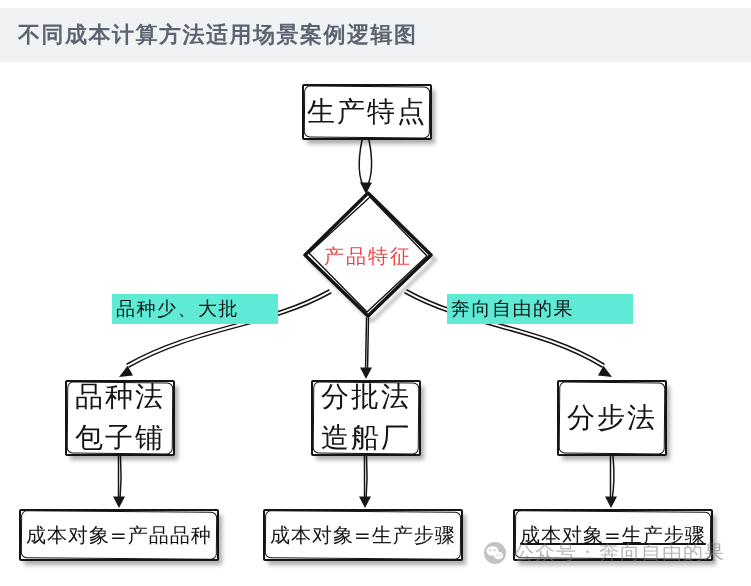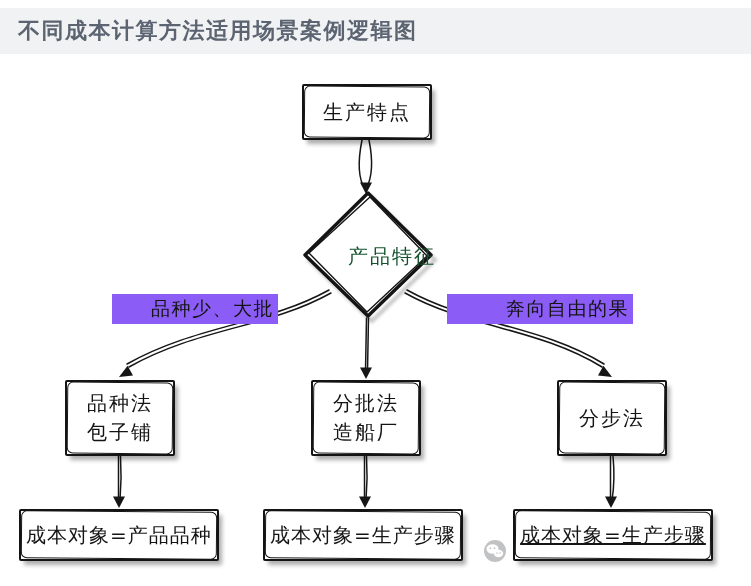--- a/index.html
+++ b/index.html
@@ -3,21 +3,21 @@
 <meta charset="utf-8">
 <style>
   html,body{margin:0;padding:0;}
   body{
     width:751px;height:586px;position:relative;overflow:hidden;
     background:#ffffff;
     font-family:"DejaVu Sans","Liberation Sans",sans-serif;
   }
   
   .title-bar{
-    position:absolute;left:0;top:8px;width:751px;height:46px;
+    position:absolute;left:0;top:8px;width:751px;height:54px;
     background:#f1f2f4;display:flex;align-items:center;
   }
   .page-title{
     margin-left:18px;font-size:22px;font-weight:700;color:#5b6470;
     letter-spacing:1.5px;
   }
   
   .canvas{position:absolute;left:0;top:0;width:751px;height:586px;}
   svg.wires{position:absolute;left:0;top:0;z-index:1;}
   .wire{fill:none;stroke:#161616;stroke-width:1.5;stroke-linecap:round;}
@@ -29,39 +29,39 @@
   .box{
     position:absolute;background:#fff;border:2.8px solid #141414;border-radius:2px;
     box-shadow:4px 5px 4px -1px rgba(0,0,0,0.32);
     display:flex;flex-direction:column;align-items:center;justify-content:center;
     z-index:2;color:#141414;text-align:center;
   }
   .box::after{
     content:"";position:absolute;inset:0;border:1.4px solid #141414;
     border-radius:6px;transform:rotate(0.5deg);pointer-events:none;
   }
-  .box .line{font-size:20px;letter-spacing:2px;line-height:1.45;}
+  .box .line{font-size:28px;letter-spacing:2px;line-height:1.45;}
   .node-root{left:302px;top:84px;width:126px;height:52px;}
   .method-box{width:106px;height:72px;}
   .method-variety{left:65px;top:380px;}
   .method-batch{left:311px;top:380px;}
   .method-step{left:557px;top:380px;}
   .cost-box{width:196px;height:48px;}
   .cost-variety{left:19px;top:509px;}
   .cost-batch{left:263px;top:509px;}
   .cost-step{left:513px;top:509px;text-decoration:underline;}
   .cost-box .line{font-size:20px;letter-spacing:1px;}
   
   .decision-label{
     position:absolute;left:308px;top:243px;width:120px;text-align:center;
-    font-size:20px;letter-spacing:2px;color:#14532d;z-index:3;padding-left:24px;
+    font-size:20px;letter-spacing:2px;color:#ef4444;z-index:3;
   }
   .cond{
-    position:absolute;z-index:3;background:#8b5cf6;color:#141414;
-    font-size:19px;letter-spacing:1.5px;text-align:right;padding:2px 4px;
+    position:absolute;z-index:3;background:#5eead4;color:#141414;
+    font-size:19px;letter-spacing:1.5px;text-align:left;padding:2px 4px;
   }
   .cond-left{left:112px;top:294px;width:158px;}
   .cond-mid{left:282px;top:330px;width:166px;}
   .cond-right{left:447px;top:294px;width:178px;}
   
   .watermark{
     position:absolute;left:483px;top:539px;z-index:6;
     display:flex;align-items:center;gap:7px;
     color:rgba(120,122,125,0.55);font-size:20px;letter-spacing:1px;
   }
@@ -160,15 +160,16 @@
   <div class="watermark">
     <svg class="wm-icon" width="24" height="24" viewBox="0 0 24 24">
       <circle cx="12" cy="12" r="11" fill="#8f9194"></circle>
       <ellipse cx="9.5" cy="10" rx="6" ry="4.8" fill="#ffffff"></ellipse>
       <ellipse cx="15.5" cy="14.5" rx="4.6" ry="3.8" fill="#ffffff"></ellipse>
       <circle cx="7.5" cy="9.2" r="0.9" fill="#8f9194"></circle>
       <circle cx="11.5" cy="9.2" r="0.9" fill="#8f9194"></circle>
       <circle cx="14" cy="14" r="0.8" fill="#8f9194"></circle>
       <circle cx="17" cy="14" r="0.8" fill="#8f9194"></circle>
     </svg>
+    <span>公众号 · 奔向自由的果</span>
   </div>
 
 </div>
 
 </body></html>

